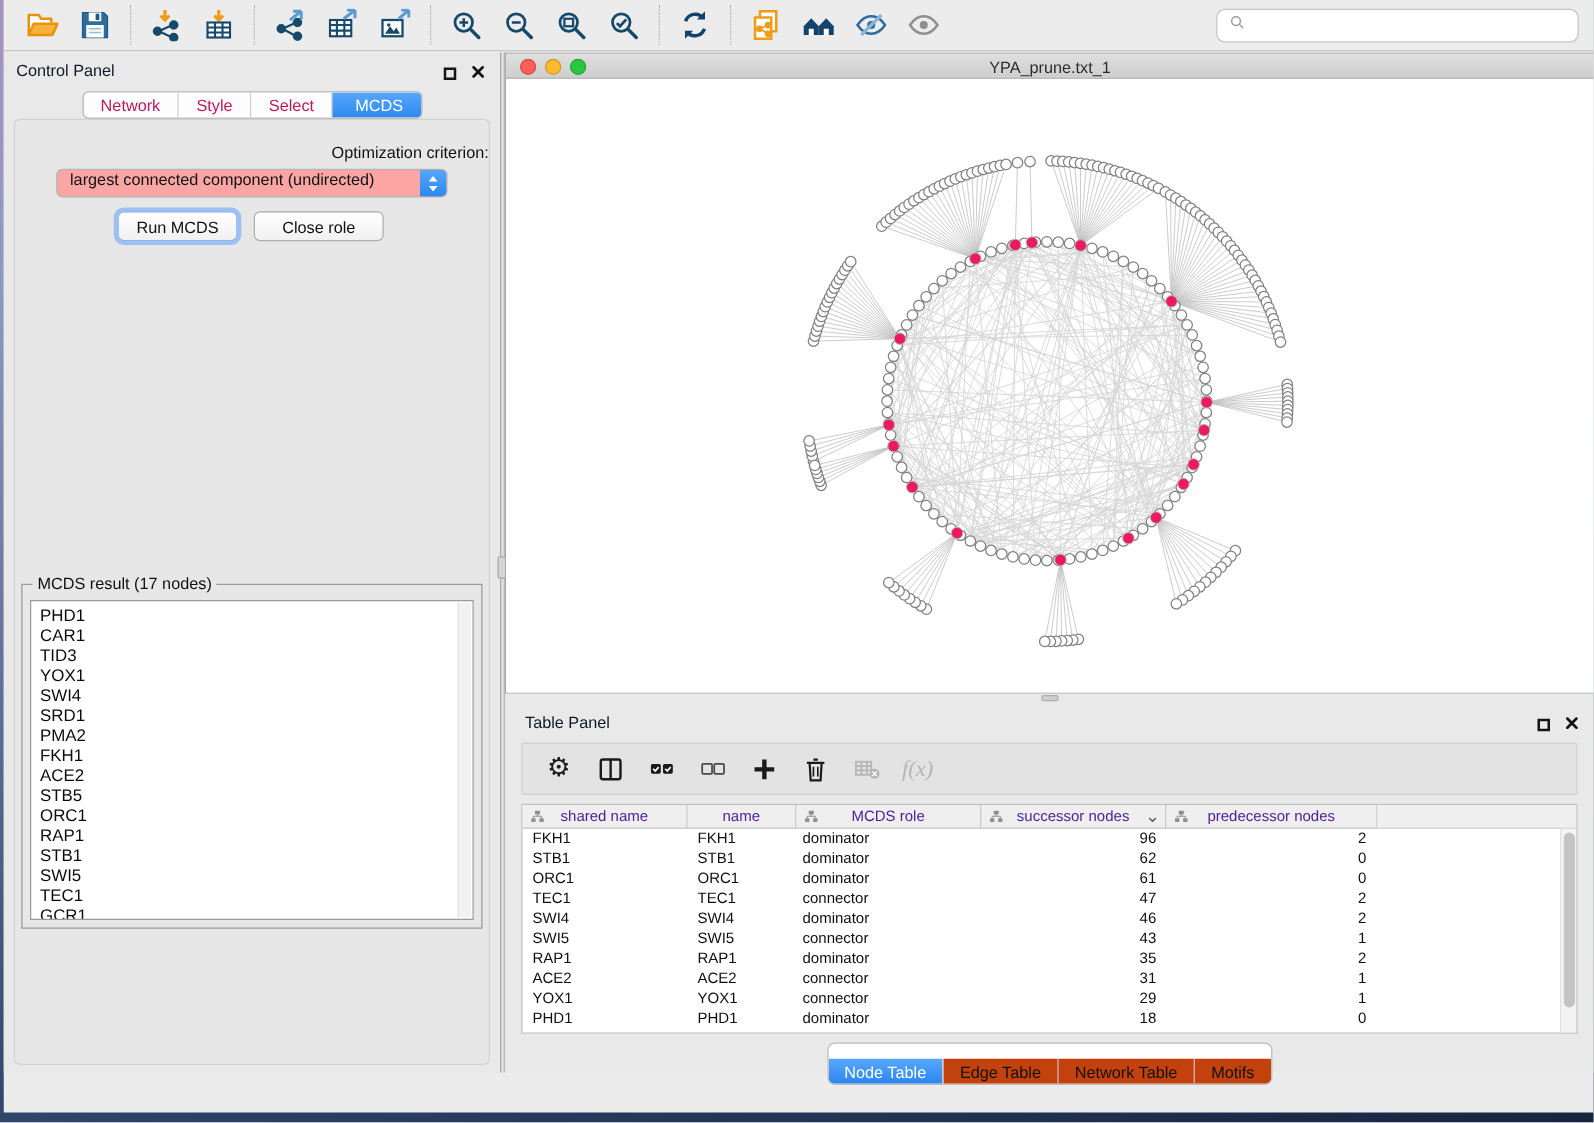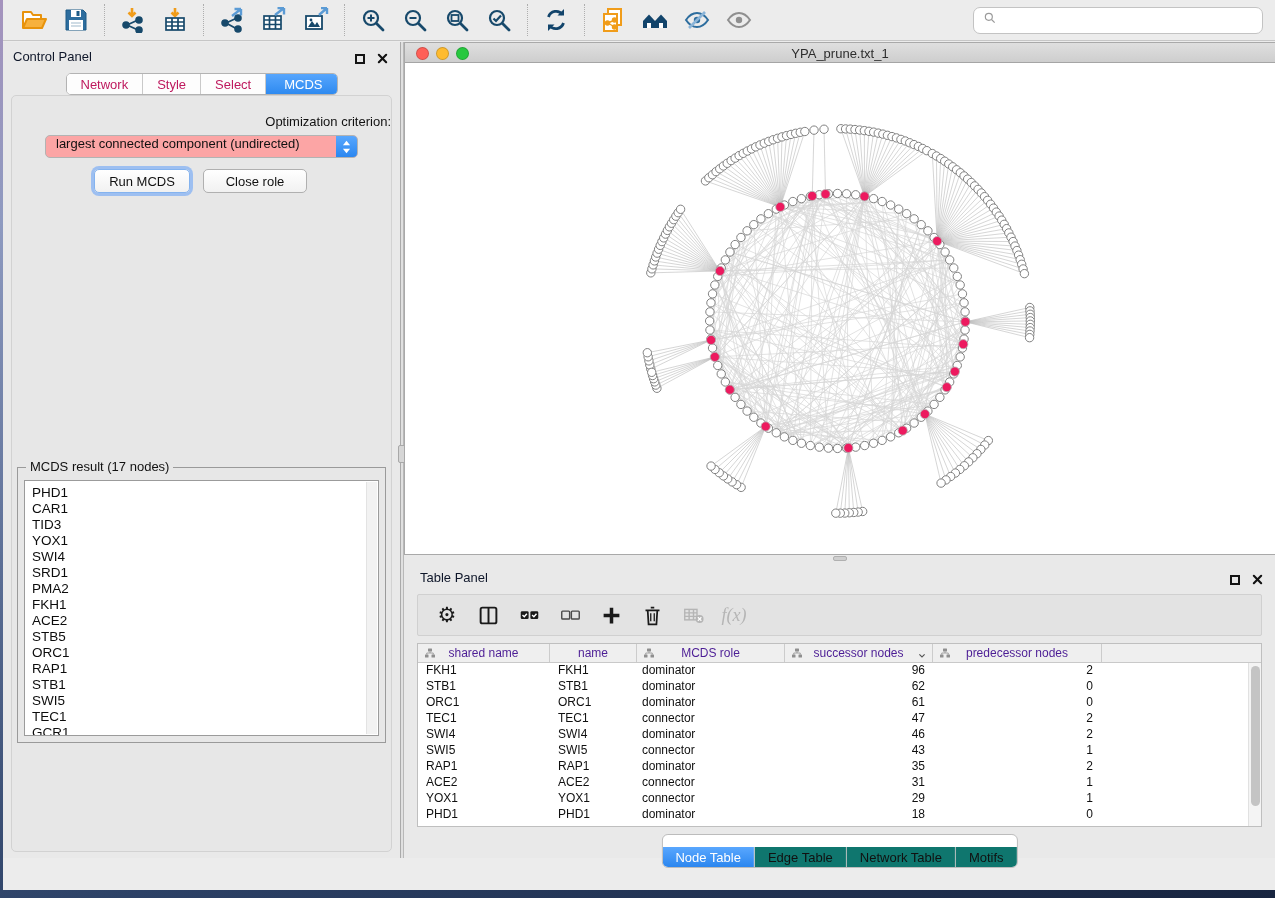--- a/index.html
+++ b/index.html
@@ -80,21 +80,21 @@
   .td{overflow:hidden;white-space:nowrap;}
   .c0{width:132px;padding-left:8px;}
   .c1{width:87px;padding-left:8px;}
   .c2{width:148px;padding-left:5px;}
   .c3{width:148px;text-align:right;padding-right:8px;}
   .c4{width:169px;text-align:right;padding-right:9px;}
   .tbl-scroll{position:absolute;right:0;top:19px;bottom:0;width:13px;background:#f4f4f4;border-left:1px solid #e1e1e1;}
   .tbl-scroll .thumb{position:absolute;left:1.5px;right:1.5px;top:3px;height:140px;background:#c4c4c4;border-radius:5px;}
   .tbl-tabs{position:absolute;left:50%;transform:translateX(-50%);top:271px;display:flex;height:34px;
     border:1px solid #bcbcbc;border-radius:6px;overflow:hidden;background:#fff;align-items:flex-end;}
-  .tbl-tab{padding:2.5px 13px;font-size:13px;color:#111;border-right:1px solid #c9c9c9;background:#0f766e;cursor:pointer;white-space:nowrap;}
+  .tbl-tab{padding:2.5px 13px;font-size:13px;color:#111;border-right:1px solid #c9c9c9;background:#c2410c;cursor:pointer;white-space:nowrap;}
   .tbl-tab:last-child{border-right:none;}
   .tbl-tab.sel{background:linear-gradient(#59a7fe,#2b86ef);color:#fff;}
 
   
   .status{position:absolute;left:0;right:0;bottom:0;height:32px;background:#ececec;border-top:1px solid #c6c6c6;}
   .list-btn{position:absolute;left:9px;top:5px;width:28px;height:21px;background:#fafafa;border:1px solid #a9a9a9;border-radius:3px;
     display:flex;align-items:center;justify-content:center;cursor:pointer;}
   .mem-btn{position:absolute;right:11px;top:4px;height:23px;background:#fdfdfd;border:1px solid #9d9d9d;border-radius:3px;
     display:flex;align-items:center;gap:6px;padding:0 10px;font-size:12.5px;color:#111;cursor:pointer;}
   .mem-dot{width:11px;height:11px;border-radius:50%;background:#18a73c;border:1px solid #0f7d2b;}

